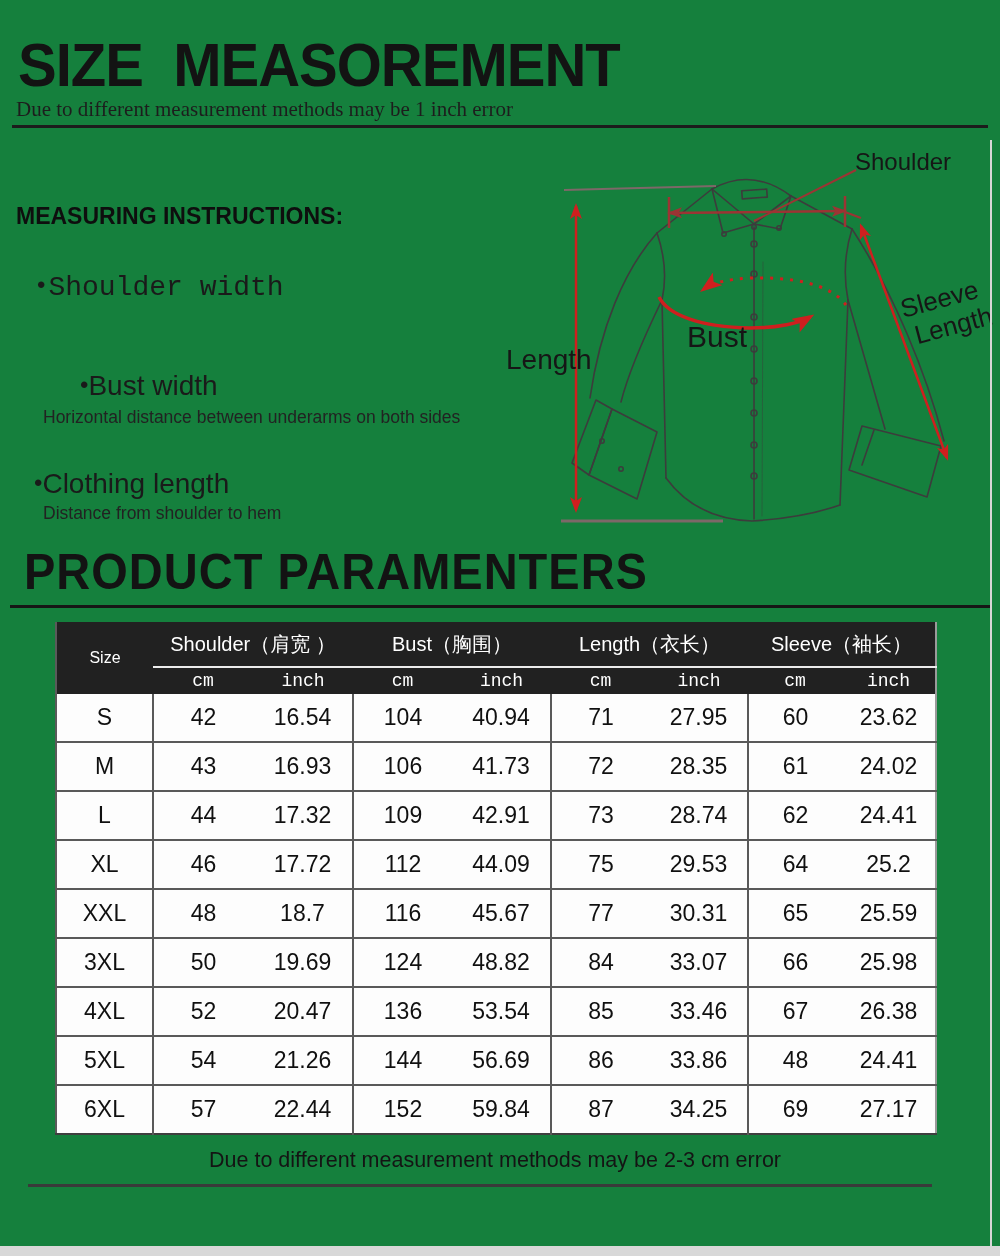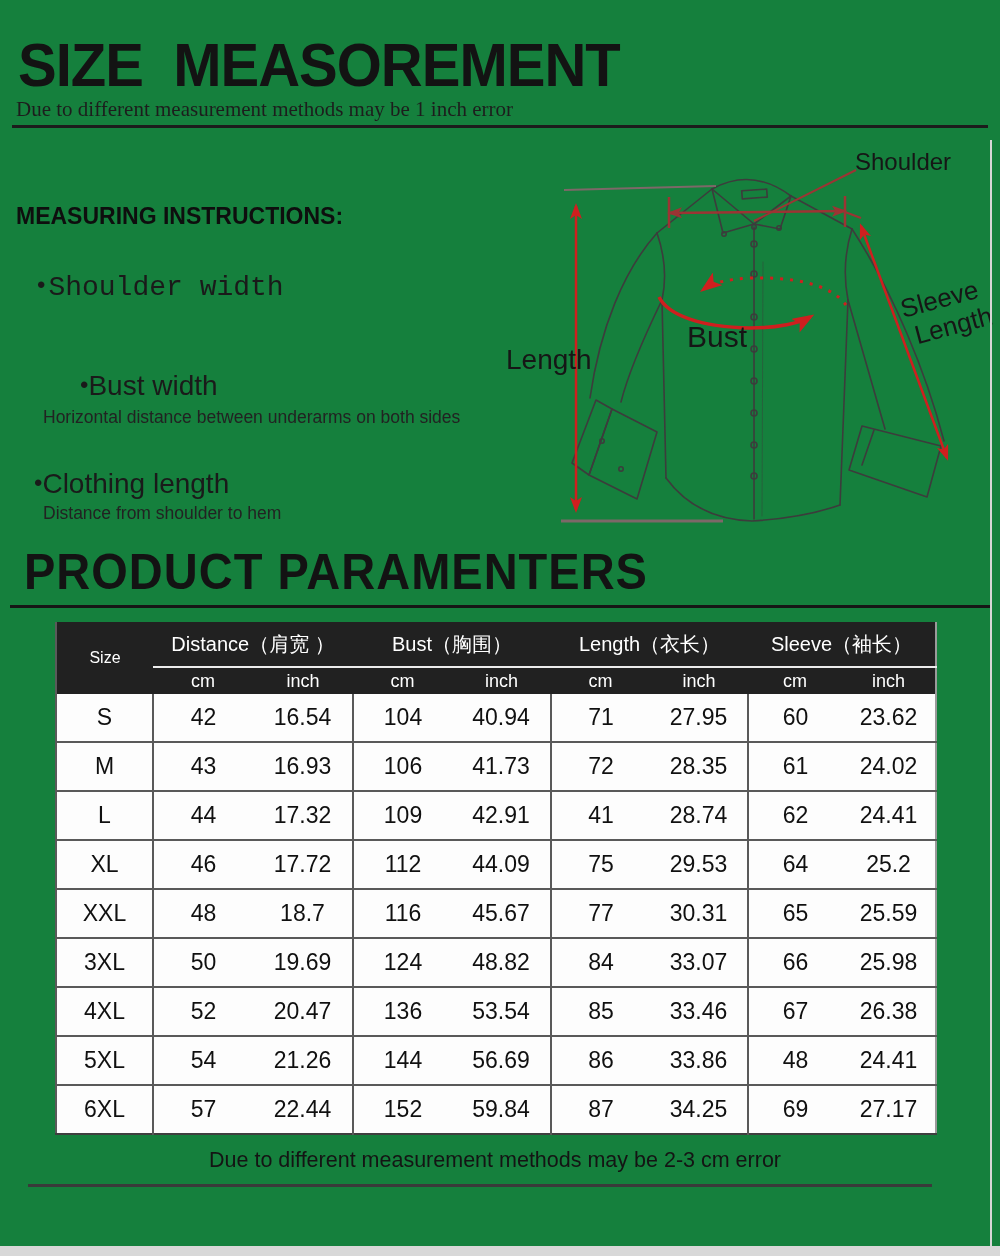--- a/index.html
+++ b/index.html
@@ -35,21 +35,21 @@
   .divider-mid{position:absolute;left:10px;top:605px;width:980px;height:3px;background:#161616;}
   
   #size-table{
     position:absolute;left:55px;top:622px;width:880px;
     border-collapse:collapse;table-layout:fixed;
     border-left:2px solid #5a5a5a;border-right:2px solid #9a9a9a;border-bottom:2px solid #3f3f3f;
   }
   #size-table thead th{background:#212121;color:#fff;font-weight:400;padding:0;}
   #size-table th.grp{font-size:20px;height:44px;border-bottom:2px solid #ececec;}
   #size-table th.size-h{font-size:16px;}
-  #size-table th.unit{font-size:18px;height:26px;}
+  #size-table th.unit{font-size:18px;height:26px;font-family:Liberation Mono, monospace;}
   #size-table tbody td{
     height:47px;font-size:23px;text-align:center;color:#101010;
     border-top:2px solid #595959;padding:0;background:#fdfdfd;
   }
   #size-table tbody tr:first-child td{border-top:none;}
   #size-table tbody td.group-start{border-left:2px solid #595959;}
   
   .table-footnote{
     position:absolute;left:55px;top:1148px;width:880px;text-align:center;
     font-size:21.5px;color:#141414;
@@ -170,21 +170,21 @@
       <col style="width:99px">
         <col style="width:99px">
         <col style="width:99px">
       <col style="width:98px">
         <col style="width:94px">
         <col style="width:94px">
     </colgroup>
     <thead>
       <tr>
         <th rowspan="2" class="size-h">Size</th>
-        <th colspan="2" class="grp">Distance（肩宽 ）</th>
+        <th colspan="2" class="grp">Shoulder（肩宽 ）</th>
         <th colspan="2" class="grp">Bust（胸围）</th>
         <th colspan="2" class="grp">Length（衣长）</th>
         <th colspan="2" class="grp">Sleeve（袖长）</th>
       </tr>
       <tr>
         <th class="unit">cm</th>
         <th class="unit">inch</th>
         <th class="unit">cm</th>
         <th class="unit">inch</th>
         <th class="unit">cm</th>
@@ -215,21 +215,21 @@
           <td>28.35</td>
           <td class="group-start">61</td>
           <td>24.02</td>
         </tr>
         <tr>
           <td>L</td>
           <td class="group-start">44</td>
           <td>17.32</td>
           <td class="group-start">109</td>
           <td>42.91</td>
-          <td class="group-start">41</td>
+          <td class="group-start">73</td>
           <td>28.74</td>
           <td class="group-start">62</td>
           <td>24.41</td>
         </tr>
         <tr>
           <td>XL</td>
           <td class="group-start">46</td>
           <td>17.72</td>
           <td class="group-start">112</td>
           <td>44.09</td>

